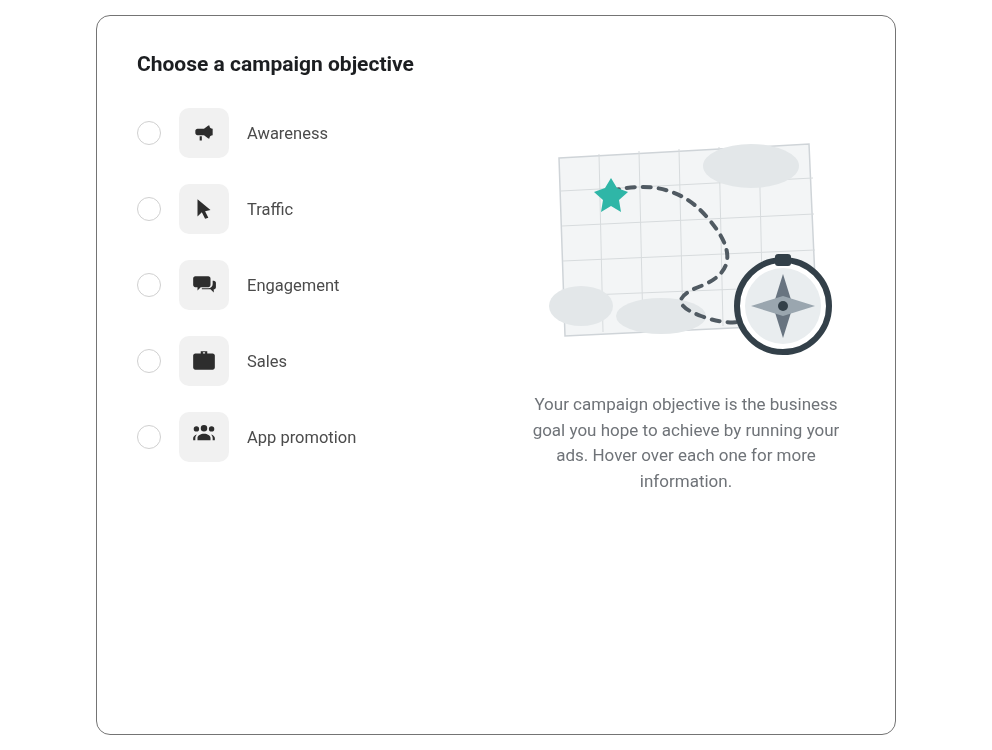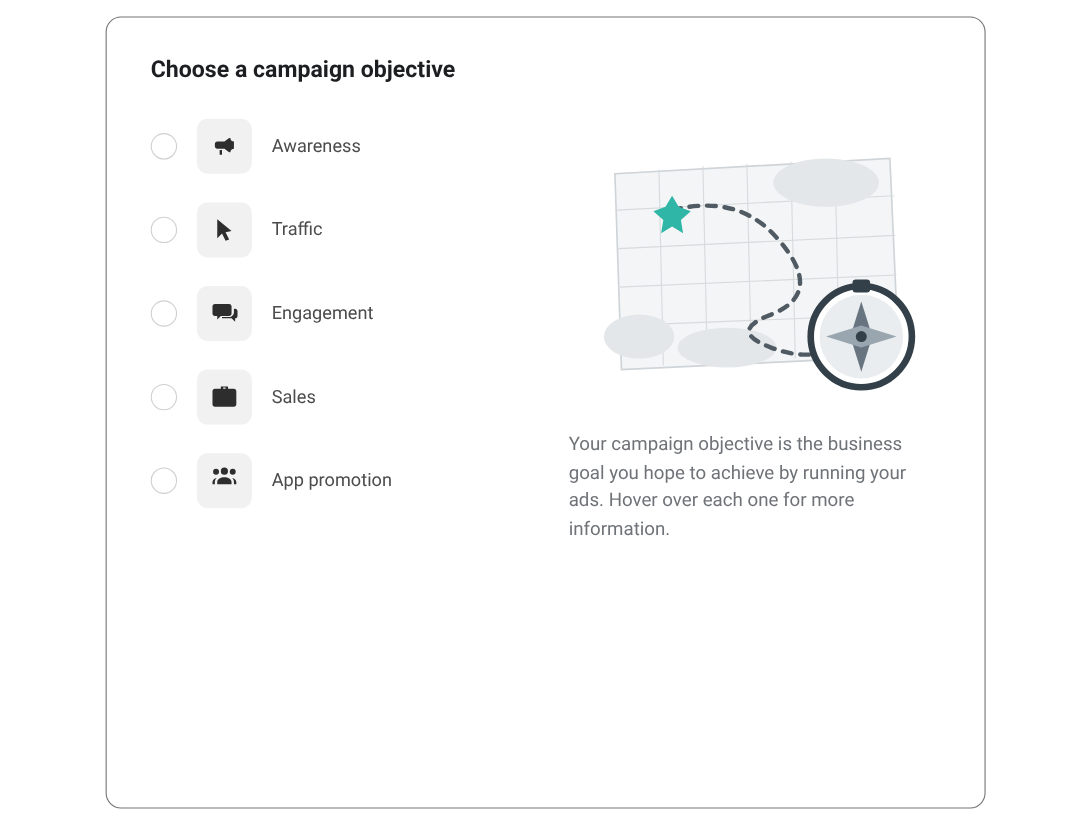--- a/index.html
+++ b/index.html
@@ -74,20 +74,21 @@
     .option-label {
       font-size: 16.5px;
       color: #4b4b4b;
     }
     .info-pane {
       flex: 1;
       display: flex;
       flex-direction: column;
       align-items: center;
       padding-top: 28px;
+      text-align: center;
     }
     .illustration {
       width: 310px;
       height: 230px;
       margin-bottom: 26px;
     }
     .info-text {
       font-size: 17px;
       line-height: 1.5;
       color: #6f7378;

